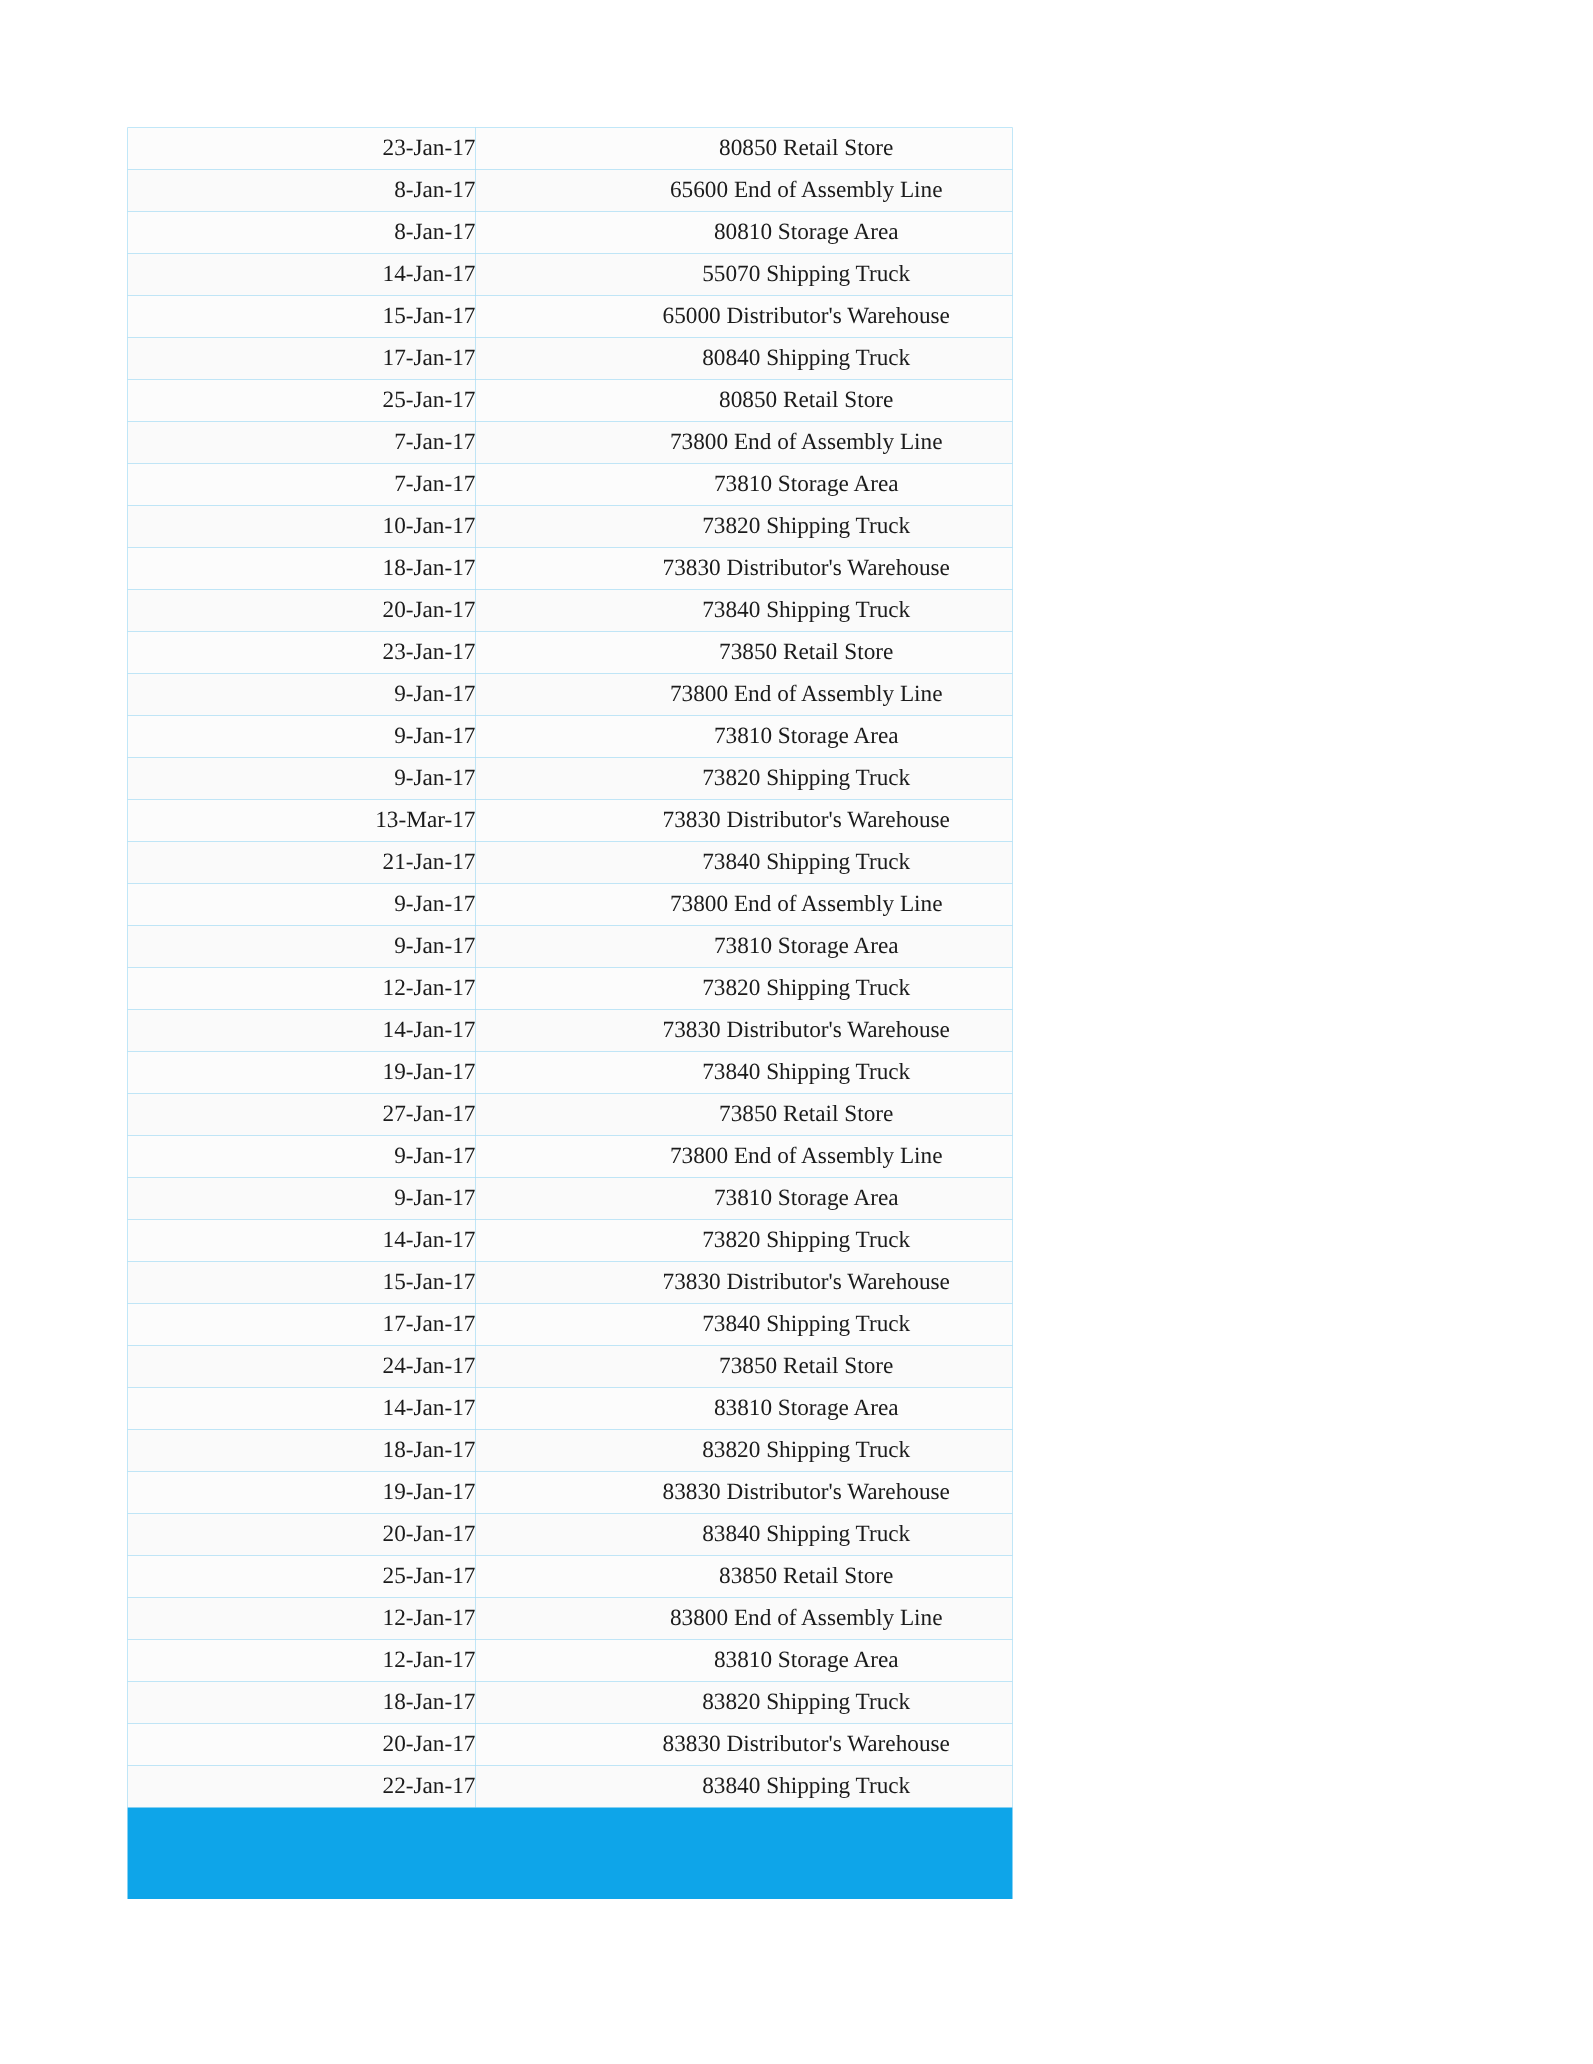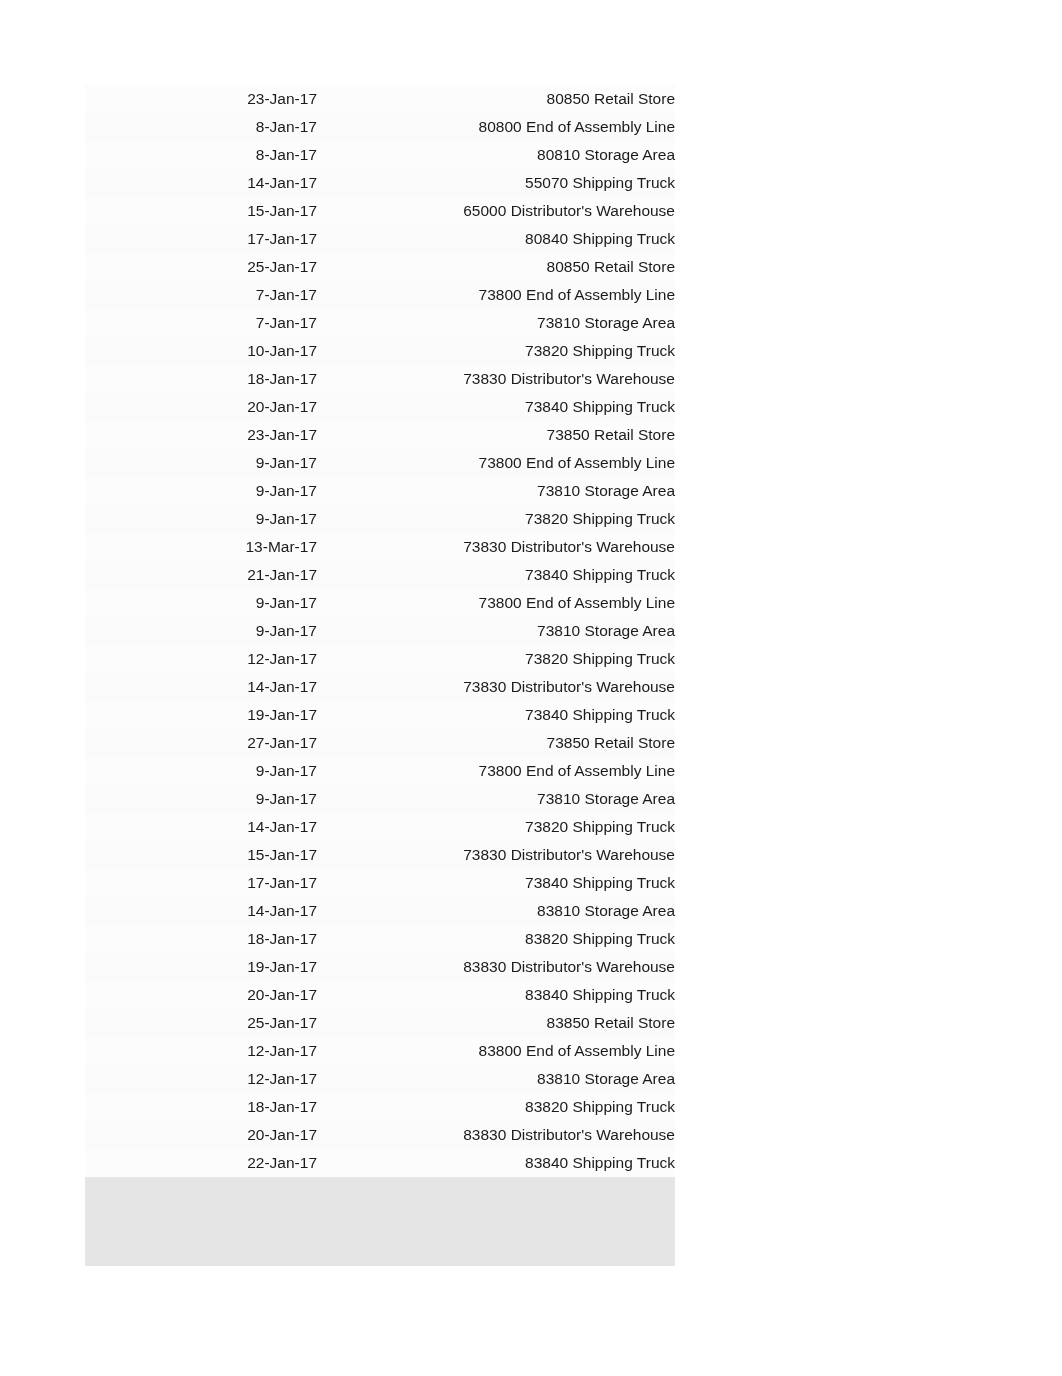--- a/index.html
+++ b/index.html
@@ -14,21 +14,22 @@
     -webkit-font-smoothing: antialiased;
     overflow: hidden;
   }
 
   #sheet-region {
     position: absolute;
     left: 85px;
     top: 85px;
     width: 590px;
     height: 1181px;
-    background: #e5e5e5;
+    background: #0ea5e9;
+    font-family: Liberation Serif, serif;
   }
 
   #grid {
     position: absolute;
     left: 0;
     top: 0;
     width: 590px;
     border-collapse: collapse;
     table-layout: fixed;
   }
@@ -60,41 +61,41 @@
     text-align: right;
     padding-right: 2px;
   }
 
   td.col-gap {
     width: 83px;
   }
 
   td.col-location {
     width: 275px;
-    text-align: right;
+    text-align: center;
     padding-left: 0px;
   }
 </style>
 </head>
 <body>
 
 <div id="sheet-region">
   <table id="grid">
     <tbody id="grid-body">
         <tr>
           <td class="col-blank"></td>
           <td class="col-date">23-Jan-17</td>
           <td class="col-gap"></td>
           <td class="col-location">80850 Retail Store</td>
         </tr>
         <tr>
           <td class="col-blank"></td>
           <td class="col-date">8-Jan-17</td>
           <td class="col-gap"></td>
-          <td class="col-location">80800 End of Assembly Line</td>
+          <td class="col-location">65600 End of Assembly Line</td>
         </tr>
         <tr>
           <td class="col-blank"></td>
           <td class="col-date">8-Jan-17</td>
           <td class="col-gap"></td>
           <td class="col-location">80810 Storage Area</td>
         </tr>
         <tr>
           <td class="col-blank"></td>
           <td class="col-date">14-Jan-17</td>
@@ -243,20 +244,26 @@
           <td class="col-blank"></td>
           <td class="col-date">15-Jan-17</td>
           <td class="col-gap"></td>
           <td class="col-location">73830 Distributor's Warehouse</td>
         </tr>
         <tr>
           <td class="col-blank"></td>
           <td class="col-date">17-Jan-17</td>
           <td class="col-gap"></td>
           <td class="col-location">73840 Shipping Truck</td>
+        </tr>
+        <tr>
+          <td class="col-blank"></td>
+          <td class="col-date">24-Jan-17</td>
+          <td class="col-gap"></td>
+          <td class="col-location">73850 Retail Store</td>
         </tr>
         <tr>
           <td class="col-blank"></td>
           <td class="col-date">14-Jan-17</td>
           <td class="col-gap"></td>
           <td class="col-location">83810 Storage Area</td>
         </tr>
         <tr>
           <td class="col-blank"></td>
           <td class="col-date">18-Jan-17</td>

